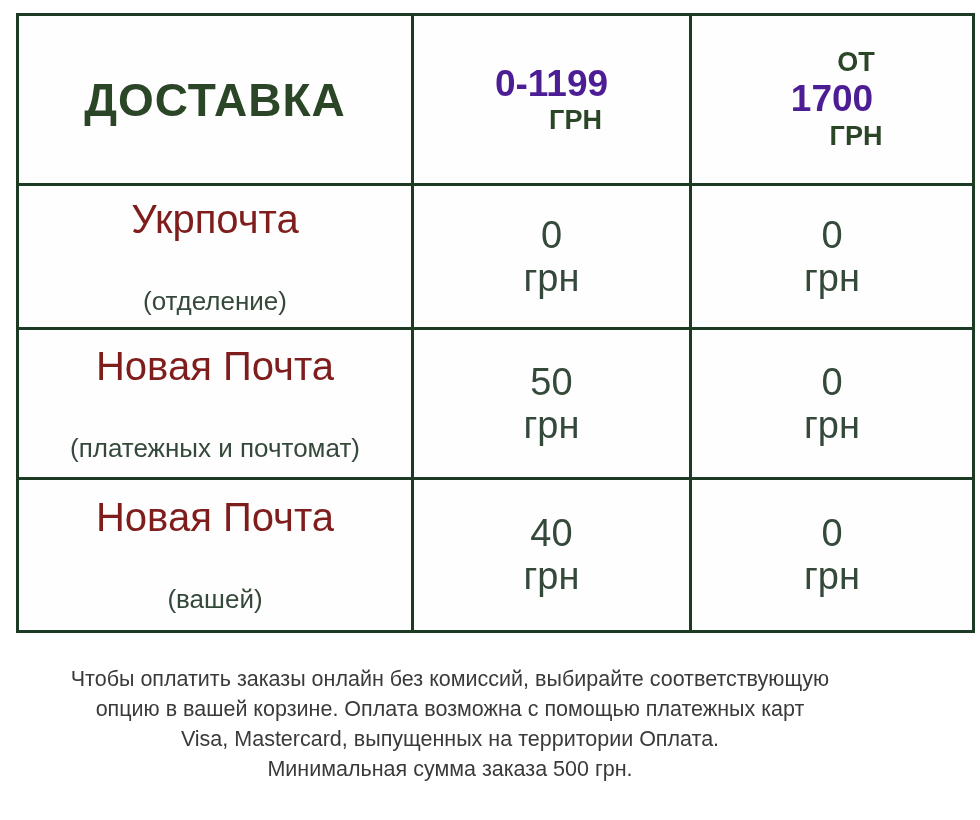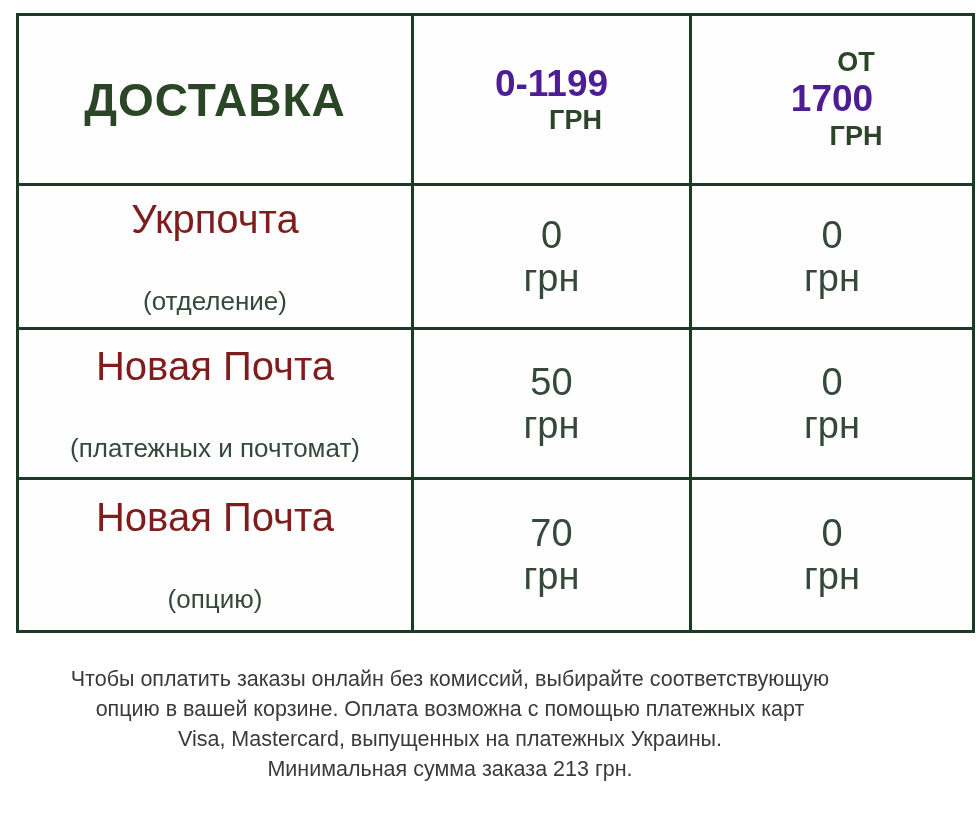--- a/index.html
+++ b/index.html
@@ -135,34 +135,34 @@
       </td>
       <td>
         <div class="price">0</div>
         <div class="price">грн</div>
       </td>
     </tr>
 
     <tr class="body-row-3">
       <td>
         <div class="svc-name">Новая Почта</div>
-        <div class="svc-note">(опцию)</div>
+        <div class="svc-note">(вашей)</div>
       </td>
       <td>
-        <div class="price">70</div>
+        <div class="price">40</div>
         <div class="price">грн</div>
       </td>
       <td>
         <div class="price">0</div>
         <div class="price">грн</div>
       </td>
     </tr>
   </tbody>
     </table>
 
   <div class="footer">
     <div>Чтобы оплатить заказы онлайн без комиссий, выбирайте соответствующую</div>
     <div>опцию в вашей корзине. Оплата возможна с помощью платежных карт</div>
-    <div>Visa, Mastercard, выпущенных на платежных Украины.</div>
-    <div>Минимальная сумма заказа 213 грн.</div>
+    <div>Visa, Mastercard, выпущенных на территории Оплата.</div>
+    <div>Минимальная сумма заказа 500 грн.</div>
   </div>
 
 </div>
 
 </body></html>

